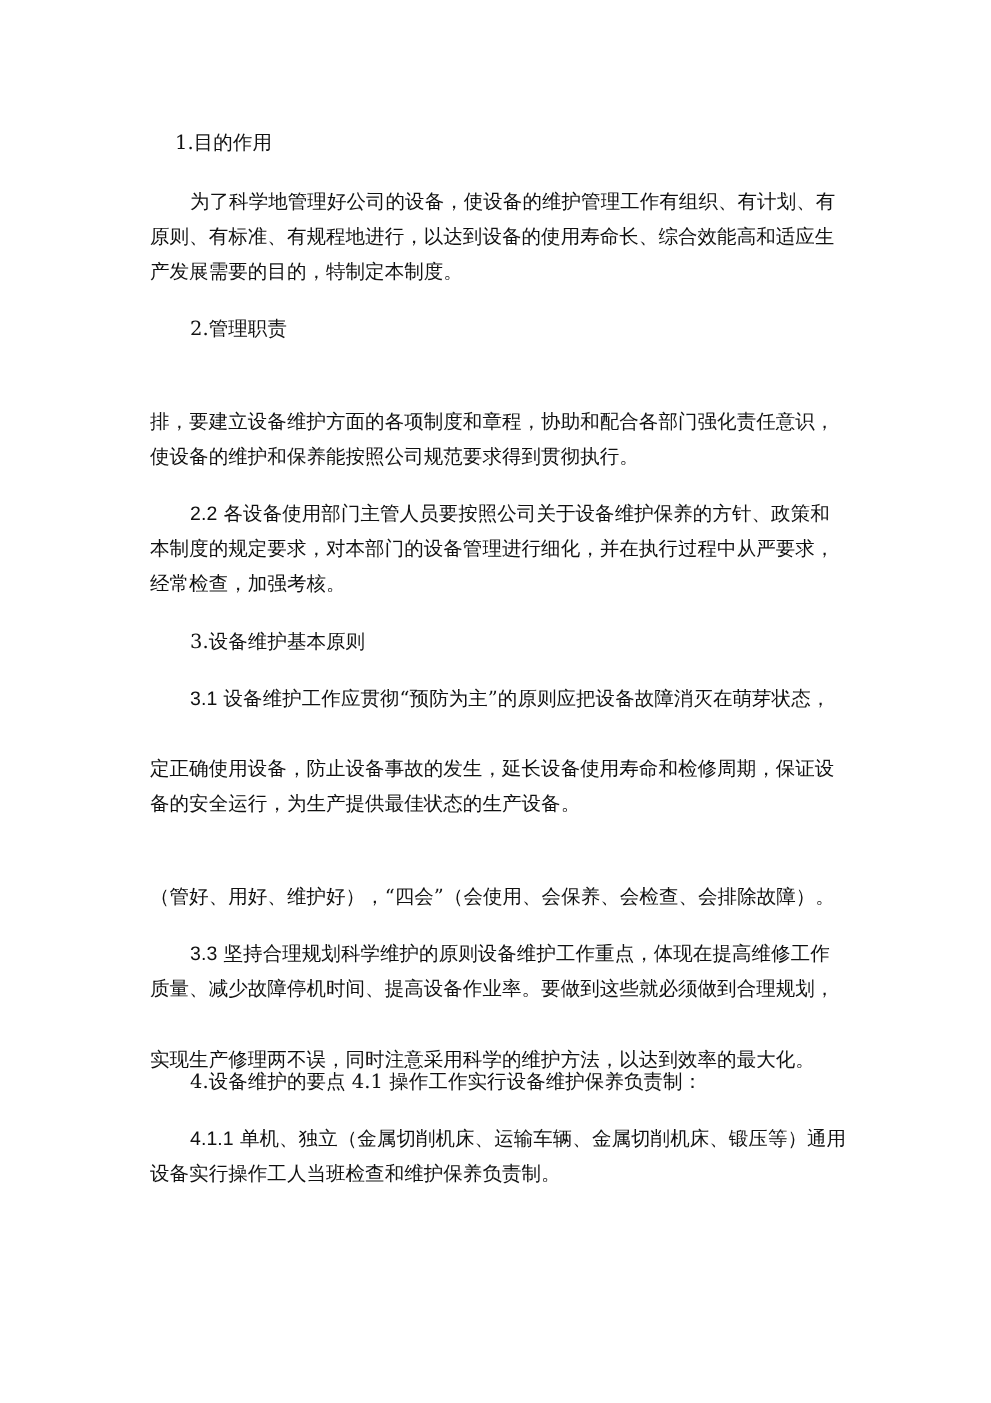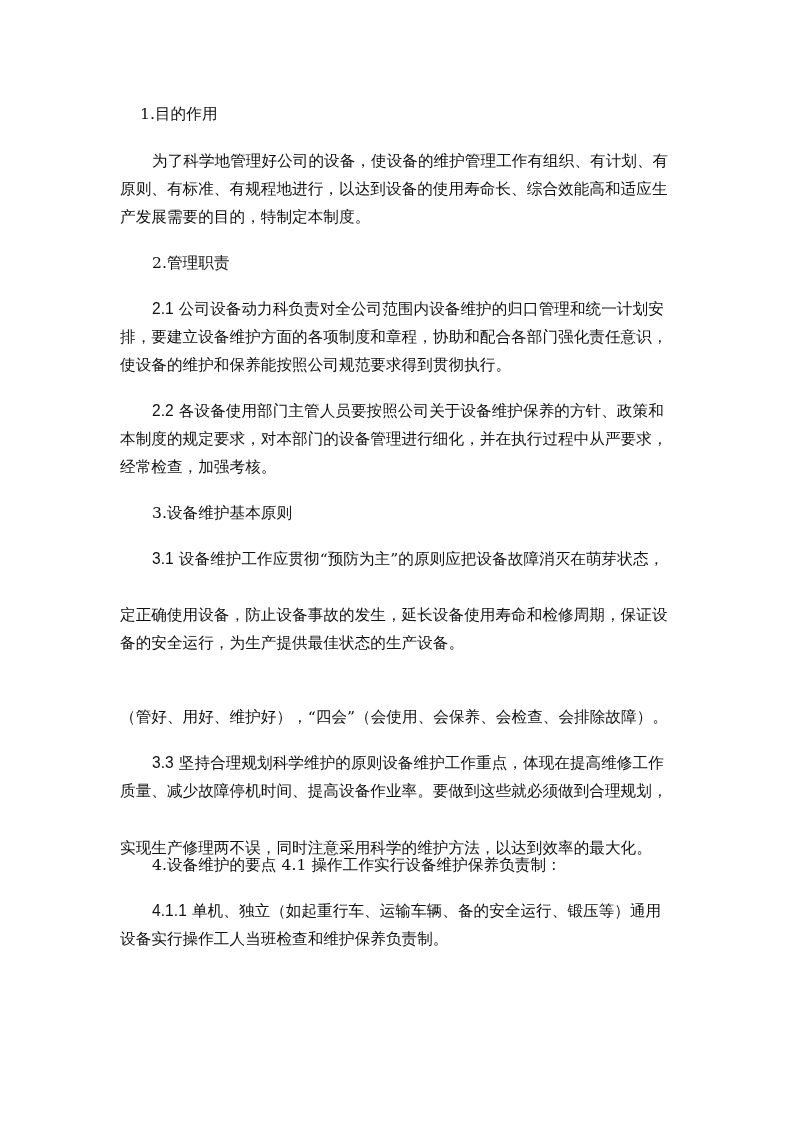--- a/index.html
+++ b/index.html
@@ -17,21 +17,20 @@
 
 <div class="page">
 
   <div class="line h1" style="top:104px">1.目的作用</div>
   <div class="line" style="top:179px">原则、有标准、有规程地进行，以达到设备的使用寿命长、综合效能高和适应生</div>
   <div class="line indent" style="top:151px">为了科学地管理好公司的设备，使设备的维护管理工作有组织、有计划、有</div>
   <div class="line" style="top:207px">产发展需要的目的，特制定本制度。</div>
 
   <div class="line indent" style="top:253px">2.管理职责</div>
 
-  <div class="line indent" style="top:299px"><span class="num">2.1</span> <span>公司设备动力科负责对全公司范围内设备维护的归口管理和统一计划安</span></div>
   <div class="line" style="top:327px">排，要建立设备维护方面的各项制度和章程，协助和配合各部门强化责任意识，</div>
   <div class="line" style="top:355px">使设备的维护和保养能按照公司规范要求得到贯彻执行。</div>
 
   <div class="line indent" style="top:401px"><span class="num">2.2</span> <span>各设备使用部门主管人员要按照公司关于设备维护保养的方针、政策和</span></div>
   <div class="line" style="top:457px">经常检查，加强考核。</div>
   <div class="line" style="top:429px">本制度的规定要求，对本部门的设备管理进行细化，并在执行过程中从严要求，</div>
 
   <div class="line indent" style="top:503px">3.设备维护基本原则</div>
 
   <div class="line indent" style="top:549px"><span class="num">3.1</span> <span>设备维护工作应贯彻“预防为主”的原则应把设备故障消灭在萌芽状态，</span></div>
@@ -39,16 +38,16 @@
   <div class="line" style="top:605px">定正确使用设备，防止设备事故的发生，延长设备使用寿命和检修周期，保证设</div>
 
   <div class="line" style="top:707px">（管好、用好、维护好），“四会”（会使用、会保养、会检查、会排除故障）。</div>
 
   <div class="line indent" style="top:753px"><span class="num">3.3</span> <span>坚持合理规划科学维护的原则设备维护工作重点，体现在提高维修工作</span></div>
   <div class="line" style="top:781px">质量、减少故障停机时间、提高设备作业率。要做到这些就必须做到合理规划，</div>
   <div class="line" style="top:838px">实现生产修理两不误，同时注意采用科学的维护方法，以达到效率的最大化。</div>
 
   <div class="line indent" style="top:855px">4.设备维护的要点 4.1 操作工作实行设备维护保养负责制：</div>
 
-  <div class="line indent" style="top:901px"><span class="num">4.1.1</span> <span>单机、独立（如起重行车、运输车辆、备的安全运行、锻压等）通用</span></div>
+  <div class="line indent" style="top:901px"><span class="num">4.1.1</span> <span>单机、独立（金属切削机床、运输车辆、金属切削机床、锻压等）通用</span></div>
   <div class="line" style="top:929px">设备实行操作工人当班检查和维护保养负责制。</div>
 
 </div>
 
 </body></html>

